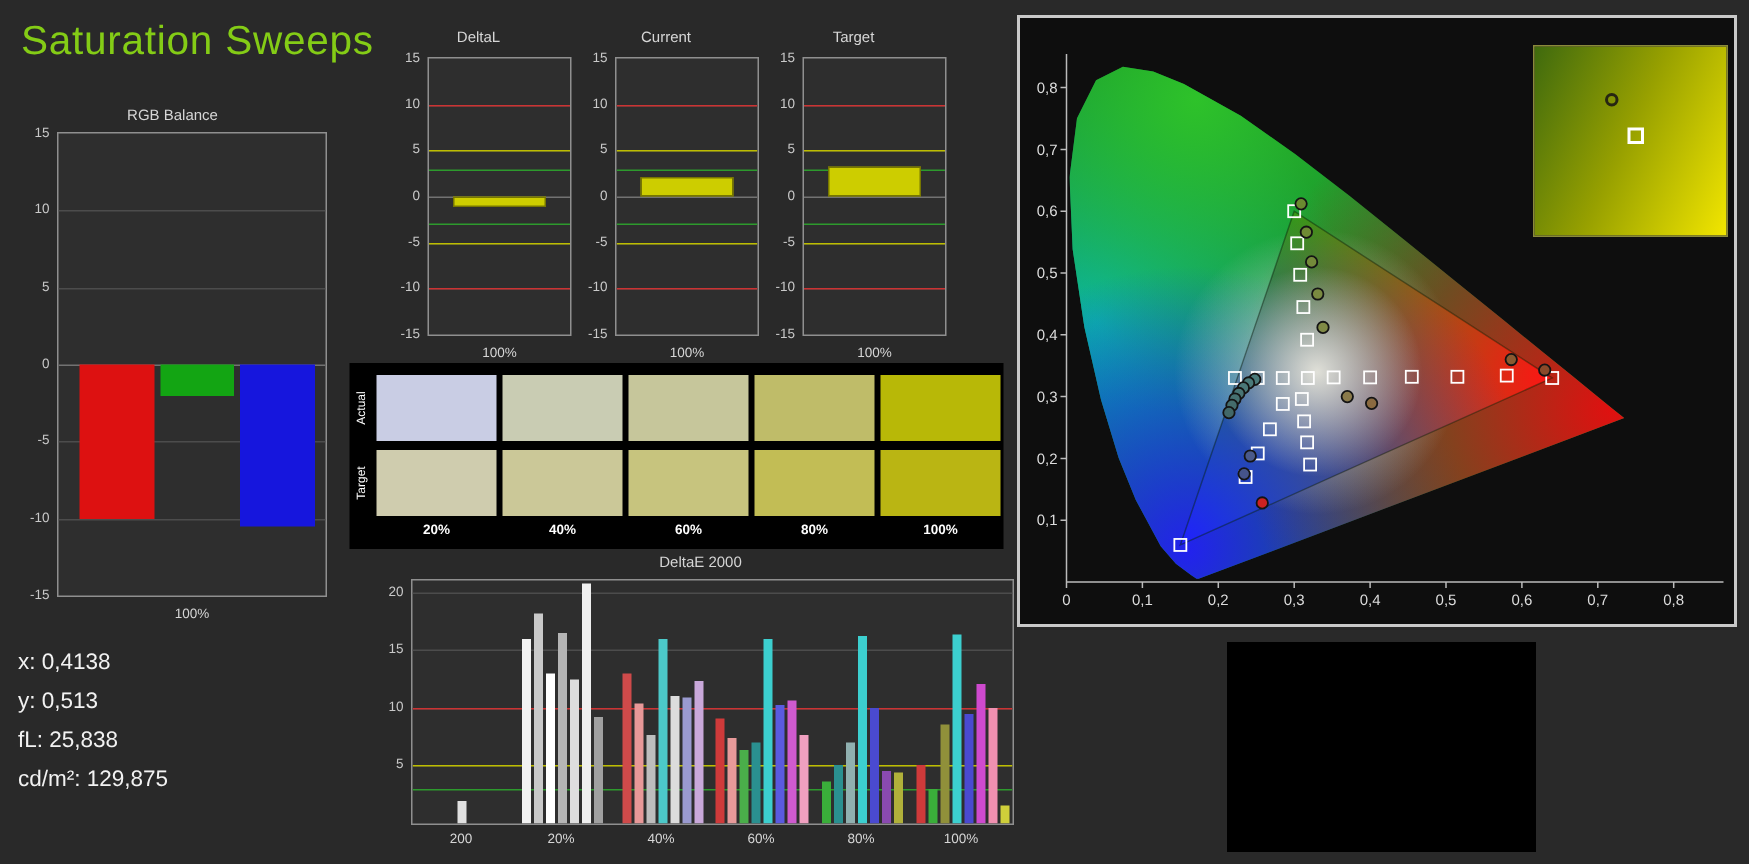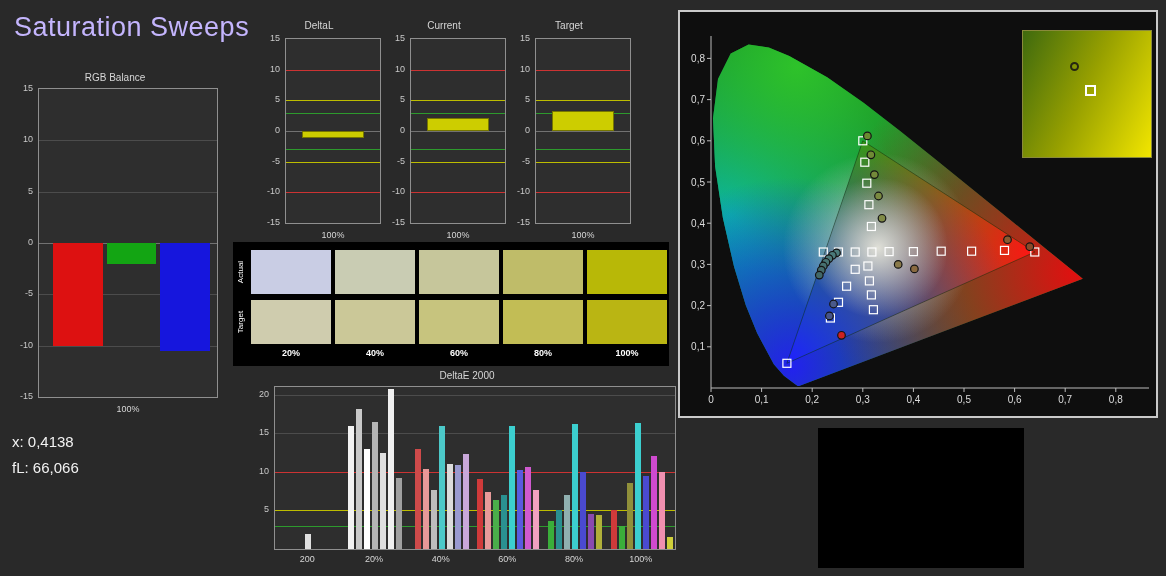--- a/index.html
+++ b/index.html
@@ -1,18 +1,18 @@
 <!DOCTYPE html>
 <html><head>
 <meta charset="utf-8">
 <style>
 *{margin:0;padding:0;box-sizing:border-box}
 html,body{width:1166px;height:576px}
 body{background:#292929;font-family:"Liberation Sans",sans-serif;position:relative;overflow:hidden;color:#e8e8e8}
-#main-title{position:absolute;left:14px;top:12px;font-size:27px;font-weight:400;color:#c4b5fd;letter-spacing:.5px}
+#main-title{position:absolute;left:14px;top:12px;font-size:27px;font-weight:400;color:#84cc16;letter-spacing:.5px}
 .panel{position:absolute}
 .chart-title{position:absolute;left:0;right:0;top:0;text-align:center;font-size:10px;color:#d6d6d6}
 .plot{position:absolute;background:#2e2e2e;border:1px solid #8f8f8f;overflow:hidden}
 .gridline{position:absolute;left:0;right:0;height:1px;background:#4c4c4c}
 .zeroline{background:#727272}
 .refline{position:absolute;left:0;right:0;height:1px}
 .bar{position:absolute}
 .delta-bar{border:1px solid rgba(60,60,0,.6)}
 .ytick{position:absolute;font-size:9px;color:#c9c9c9;text-align:right}
 .xlabel{position:absolute;text-align:center;font-size:9px;color:#d6d6d6}
@@ -368,18 +368,20 @@
           <circle cx="160.5" cy="307.3" r="3.8" fill="#cc2222" stroke="#141414" stroke-width="1.2"></circle>
         </svg></div>
     <div id="cie-inset">
       <div class="inset-circle" style="left: 47px; top: 30.84px;"></div>
       <div class="inset-square" style="left: 61.6px; top: 54.16px;"></div>
     </div>
   </div>
 
   <div id="current-reading">
     <div class="cr-line">x: 0,4138</div>
-    <div class="cr-line">fL: 66,066</div>
+    <div class="cr-line">y: 0,513</div>
+    <div class="cr-line">fL: 25,838</div>
+    <div class="cr-line">cd/m²: 129,875</div>
   </div>
 
   <div id="video-preview"></div>
 
 </div>
 
 </body></html>

